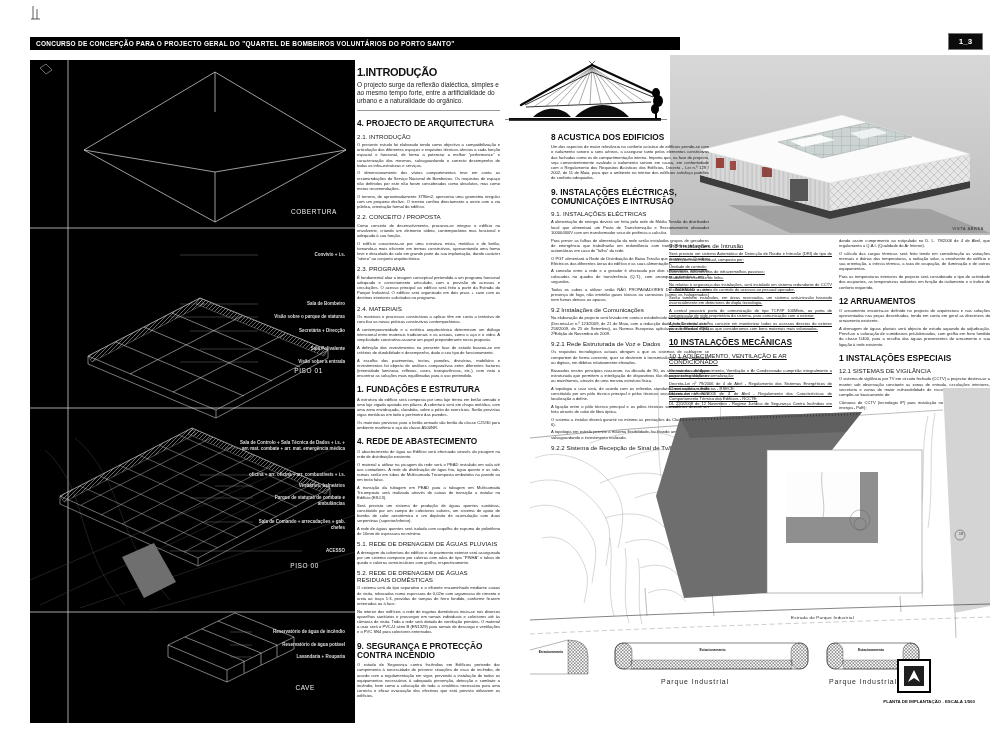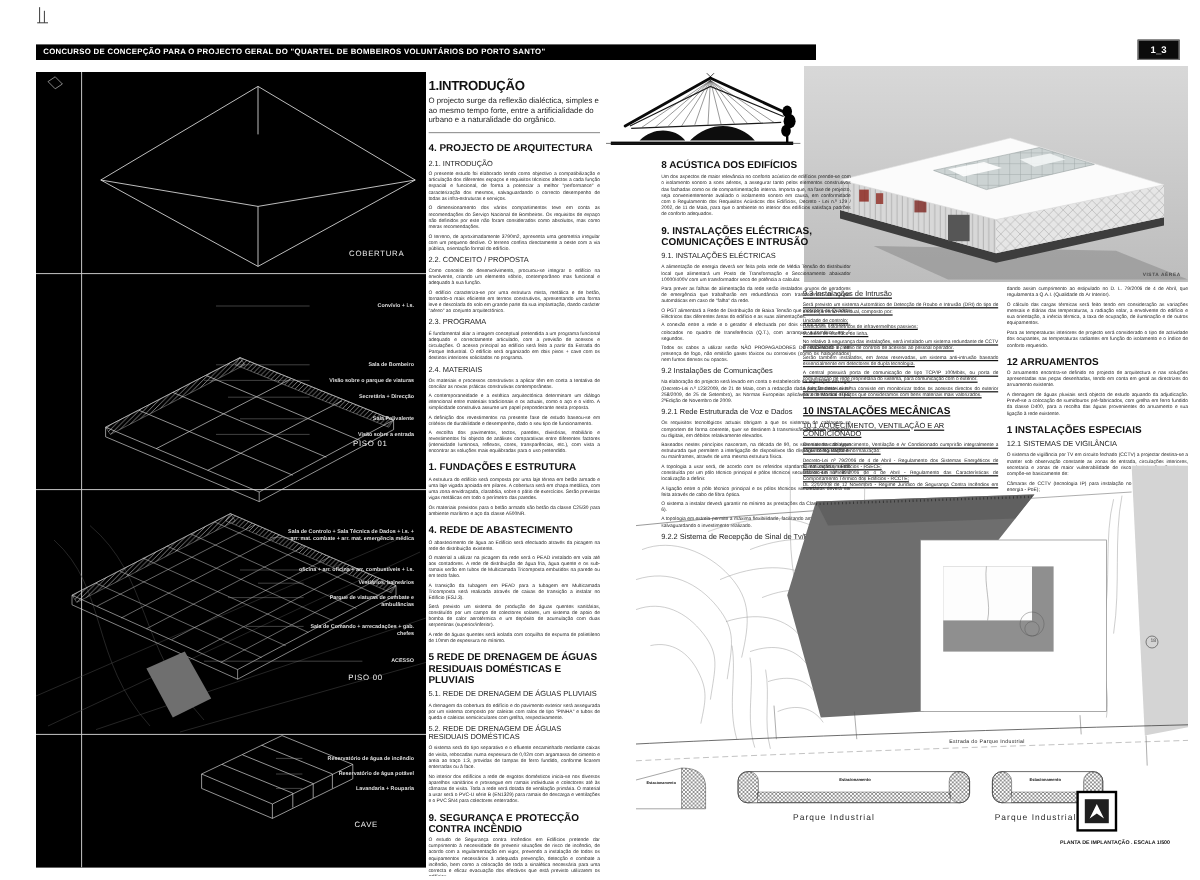--- a/index.html
+++ b/index.html
@@ -190,21 +190,20 @@
     <p class="b">A escolha dos pavimentos, tectos, paredes, divisórias, mobiliário e revestimentos foi objecto de análises comparativas entre diferentes factores (intensidade luminosa, reflexos, cores, transparências, etc.), com vista a encontrar as soluções mais equilibradas para o uso pretendido.</p>
     <div class="h1">1. FUNDAÇÕES E ESTRUTURA</div>
     <p class="b">A estrutura do edifício será composta por uma laje térrea em betão armado e uma laje vigada apoiada em pilares. A cobertura será em chapa metálica, com uma zona envidraçada, clarabóia, sobre o pátio de exercícios. Serão previstas vigas metálicas em todo o perímetro das paredes.</p>
     <p class="b">Os materiais previstos para o betão armado são betão da classe C25/30 para ambiente marítimo e aço da classe A500NR.</p>
     <div class="h1">4. REDE DE ABASTECIMENTO</div>
     <p class="b">O abastecimento de água ao Edifício será efectuado através da picagem na rede de distribuição existente.</p>
     <p class="b">O material a utilizar na picagem da rede será o PEAD instalado em vala até aos contadores. A rede de distribuição de água fria, água quente e os sub-ramais serão em tubos de Multicamada Tricomposta embutidos na parede ou em tecto falso.</p>
     <p class="b">A transição da tubagem em PEAD para a tubagem em Multicamada Tricomposta será realizada através de caixas de transição a instalar no Edifício (ESJ.3).</p>
     <p class="b">Será previsto um sistema de produção de águas quentes sanitárias, constituído por um campo de colectores solares, um sistema de apoio de bomba de calor aerotérmica e um depósito de acumulação com duas serpentinas (superior/inferior).</p>
     <p class="b">A rede de águas quentes será isolada com coquilha de espuma de polietileno de 10mm de espessura no mínimo.</p>
-    <div class="h1">5 REDE DE DRENAGEM DE ÁGUAS RESIDUAIS DOMÉSTICAS E PLUVIAIS</div>
     <div class="h2">5.1. REDE DE DRENAGEM DE ÁGUAS PLUVIAIS</div>
     <p class="b">A drenagem da cobertura do edifício e do pavimento exterior será assegurada por um sistema composto por caleiras com ralos de tipo "PINHA" e tubos de queda e caleiras semicirculares com grelha, respectivamente.</p>
     <div class="h2">5.2. REDE DE DRENAGEM DE ÁGUAS RESIDUAIS DOMÉSTICAS</div>
     <p class="b">O sistema será do tipo separativo e o efluente encaminhado mediante caixas de visita, rebocadas numa espessura de 0,02m com argamassa de cimento e areia ao traço 1:3, providas de tampas de ferro fundido, conforme ficarem enterradas ou à face.</p>
     <p class="b">No interior dos edifícios a rede de esgotos domésticos inicia-se nos diversos aparelhos sanitários e prossegue em ramais individuais e colectores até às câmaras de visita. Toda a rede será dotada de ventilação primária. O material a usar será o PVC-U série B (EN1329) para ramais de descarga e ventilações e o PVC SN4 para colectores enterrados.</p>
     <div class="h1">9. SEGURANÇA E PROTECÇÃO CONTRA INCÊNDIO</div>
     <p class="b">O estudo de Segurança contra Incêndios em Edifícios pretende dar cumprimento à necessidade de prevenir situações de risco de incêndio, de acordo com a regulamentação em vigor, prevendo a instalação de todos os equipamentos necessários à adequada prevenção, detecção e combate a incêndio, bem como a colocação de toda a sinalética necessária para uma correcta e eficaz evacuação dos efectivos que está previsto utilizarem os edifícios.</p>
 
   </div>
 

